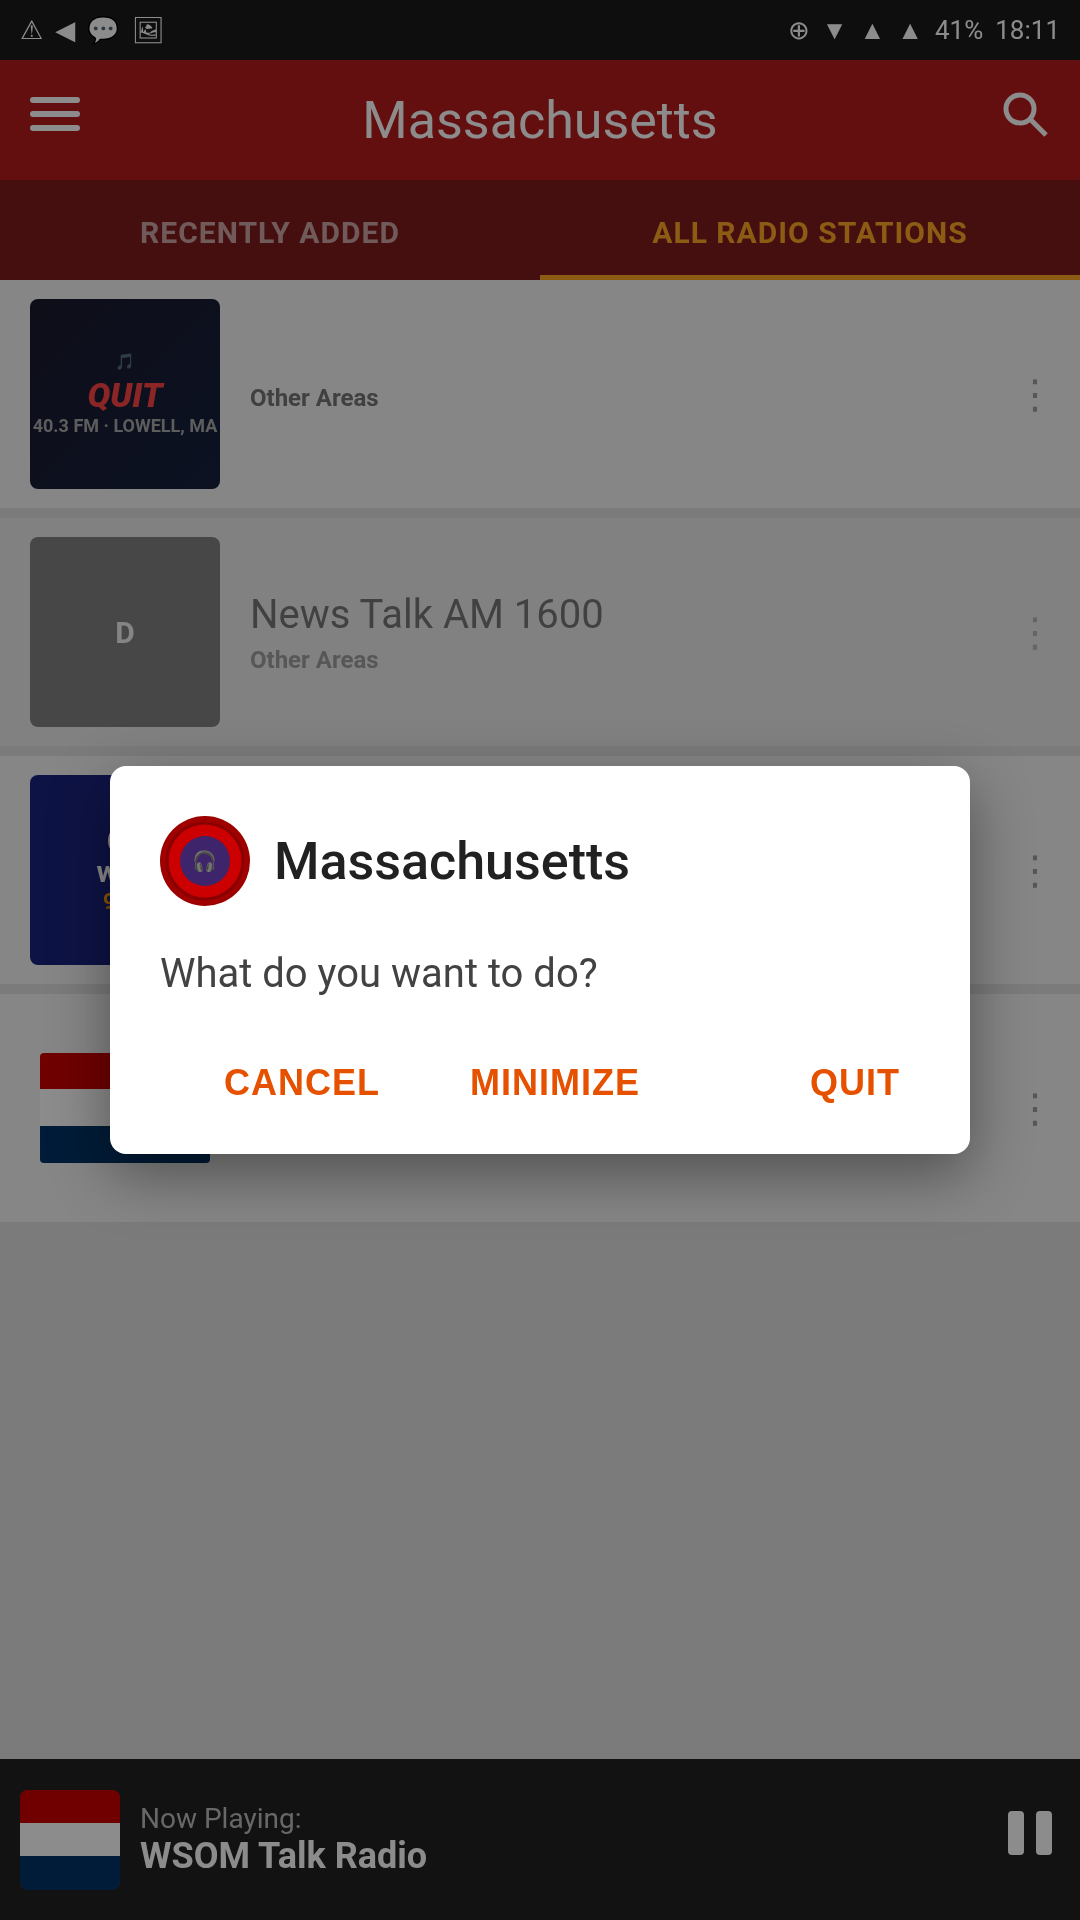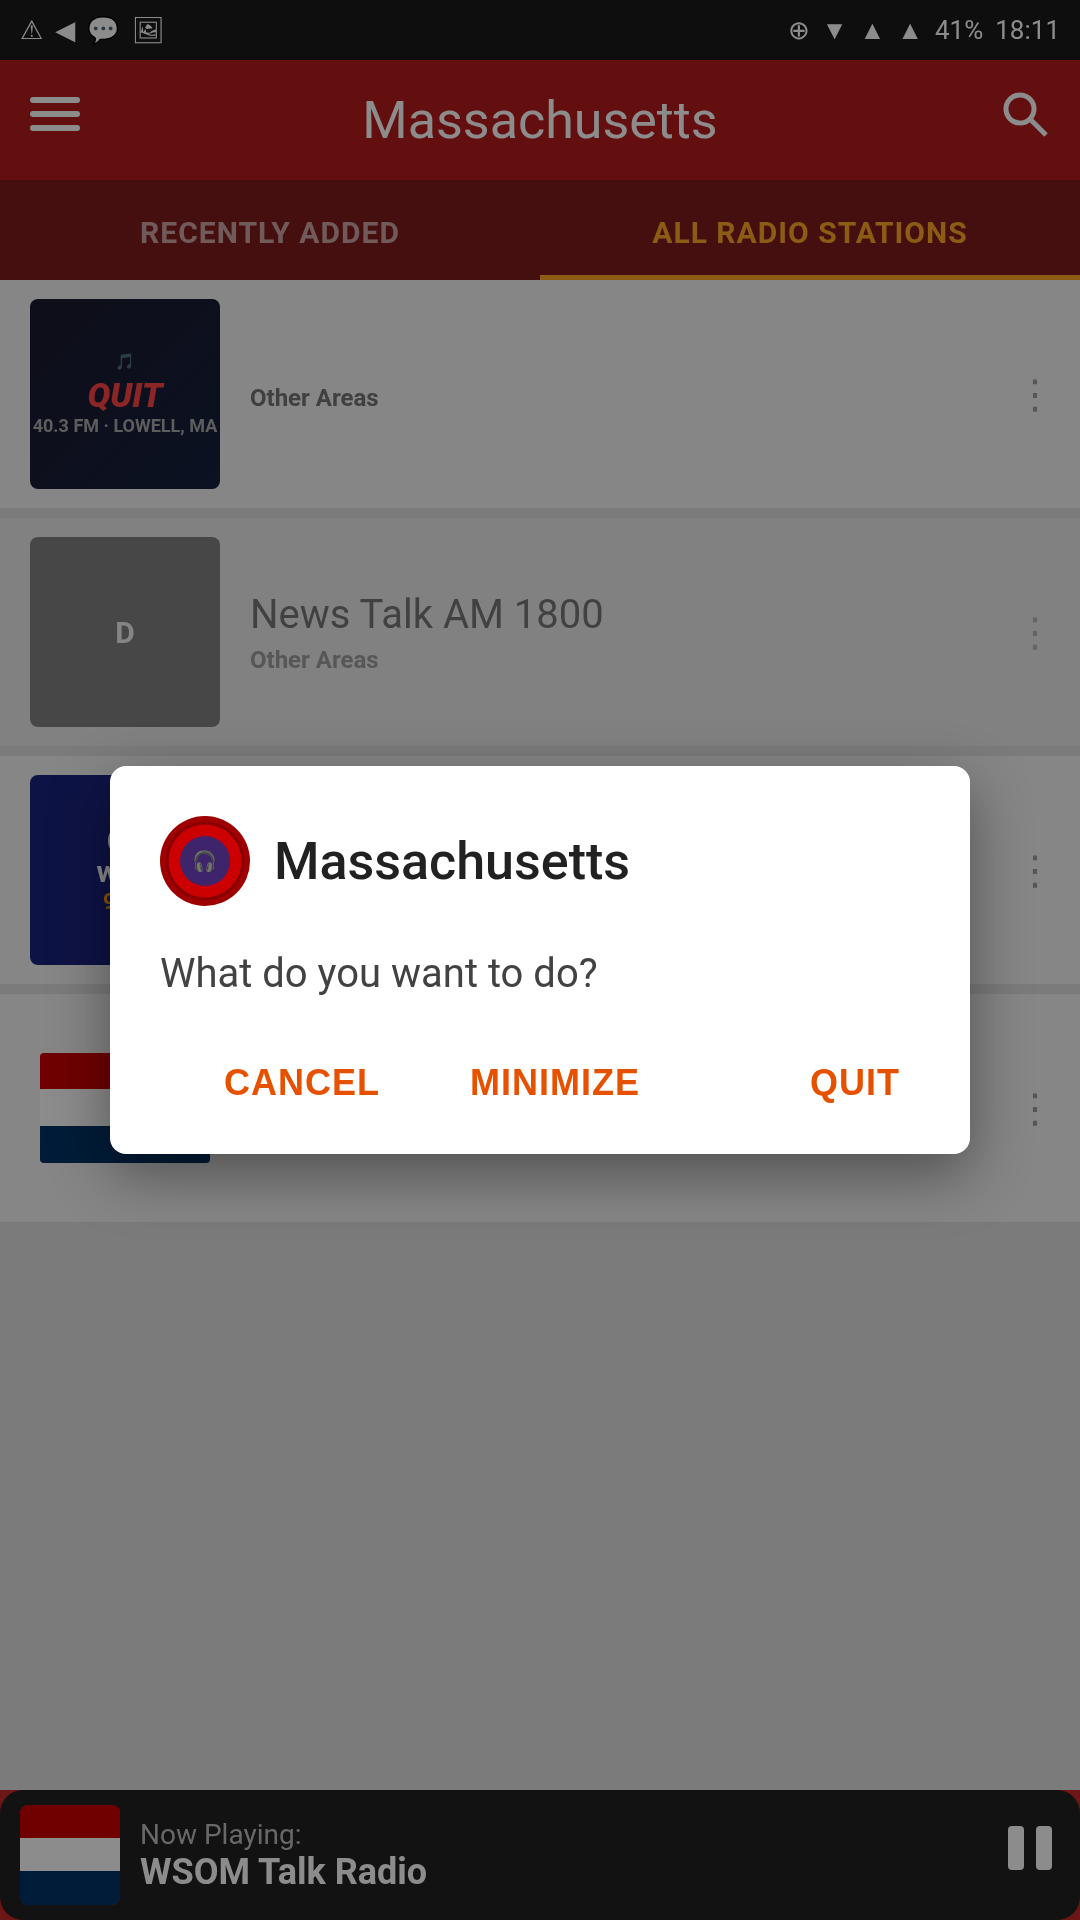--- a/index.html
+++ b/index.html
@@ -194,27 +194,26 @@
       flex: 1;
       text-align: right;
     }
 
     
     .now-playing {
       position: absolute;
       bottom: 0;
       left: 0;
       width: 100%;
-      height: 130px;
+      height: 161px;
       background: #212121;
       display: flex;
       align-items: center;
       padding: 0 20px;
       z-index: 50;
-      border-radius: 23px;
     }
     .now-playing-logo {
       width: 100px;
       height: 100px;
       border-radius: 8px;
       background: #b71c1c;
       display: flex;
       align-items: center;
       justify-content: center;
       font-size: 18px;
@@ -376,21 +375,21 @@
     <button class="more-btn">⋮</button>
   </div>
 
   <div class="station-item partial">
     <div class="station-logo news-talk">
       <div style="background:#444;width:100%;height:100%;display:flex;align-items:center;justify-content:center;">
         <span style="color:white;font-size:30px;font-weight:700;">D</span>
       </div>
     </div>
     <div class="station-info">
-      <div class="station-name" style="color:#333;font-size:40px;">News Talk AM 1800</div>
+      <div class="station-name" style="color:#333;font-size:40px;">News Talk AM 1600</div>
       <div class="station-area">Other Areas</div>
     </div>
     <button class="more-btn">⋮</button>
   </div>
 
   <div class="station-item">
     <div class="station-logo wjfd">
       <div class="wjfd-inner">
         <div style="color:#fff;font-size:22px;margin-bottom:2px;">(( ))</div>
         <div class="wjfd-text">wjfd</div>

